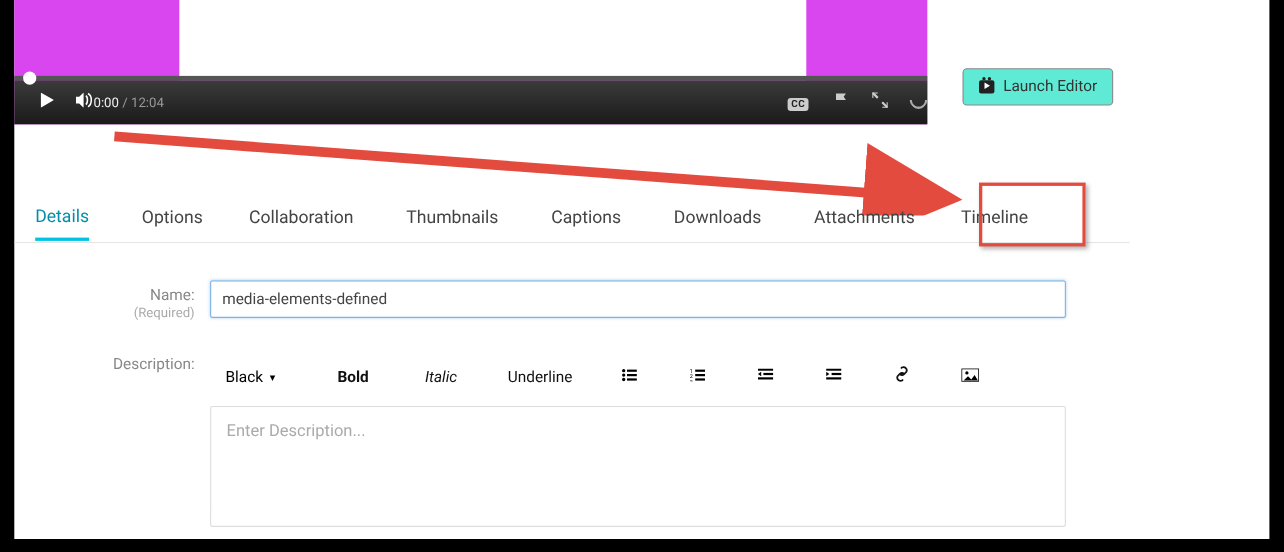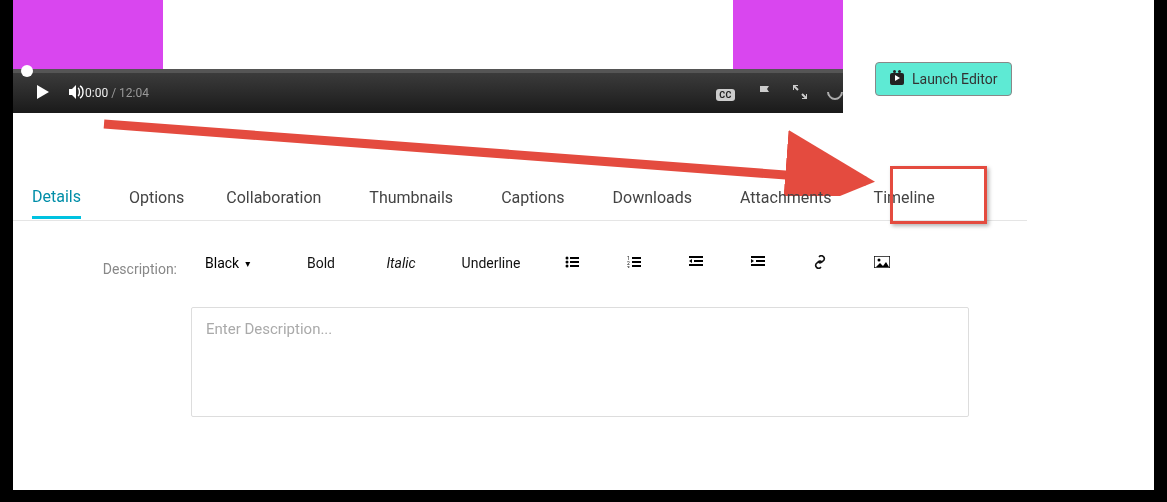--- a/index.html
+++ b/index.html
@@ -28,23 +28,23 @@
   .tabs{position:absolute;left:13px;top:175px;width:1014px;height:46px;border-bottom:1px solid #e5e5e5;display:flex;align-items:center;padding-left:19px;gap:0;font-size:16px;color:#444}
   .tab{padding:10px 0;cursor:pointer;white-space:nowrap}
   .tab.active{color:#008ea8;border-bottom:3px solid #00c2e0;margin-bottom:-1px}
   .highlight-box{position:absolute;border:3px solid #e44b3f;box-shadow:2px 2px 4px rgba(0,0,0,.3);pointer-events:none}
   
   .form{position:absolute;left:13px;top:255px;width:1141px;padding:0 0 0 0}
   .row{display:flex;align-items:flex-start;margin-bottom:26px}
   .lab{width:178px;text-align:right;padding-right:14px;padding-top:6px;font-size:14px;color:#888}
   .lab small{display:block;font-size:12px;color:#aaa}
   .name-input{width:778px;height:34px;border:1px solid #7bb3e8;border-radius:2px;padding:0 10px;font-size:14px;color:#444;outline:none;box-shadow:0 0 3px rgba(100,160,220,.5)}
-  .rte-toolbar{display:flex;align-items:flex-start;width:778px;height:34px;font-size:14px}
+  .rte-toolbar{display:flex;align-items:flex-end;width:778px;height:34px;font-size:14px}
   .rte-btn{cursor:pointer;padding:0 10px;text-align:center;color:#111}
-  .rte-btn.bold{font-weight:400}
+  .rte-btn.bold{font-weight:700}
   .rte-btn.italic{font-style:italic}
   .rte-btn.underline{}
   .color-sel{display:flex;align-items:center;gap:6px;width:90px;padding-left:14px}
   .caret{font-size:10px}
   .rte-ico{width:62px;text-align:center;font-size:14px}
   .rte-textarea{width:778px;height:110px;border:1px solid #ddd;border-radius:2px;padding:12px 14px;font-size:15px;color:#aaa;margin-left:178px;margin-top:18px}
 </style>
 </head>
 <body>
 
@@ -109,20 +109,27 @@
   <div class="tab" style="margin-right:48px">Thumbnails</div>
   <div class="tab" style="margin-right:48px">Captions</div>
   <div class="tab" style="margin-right:48px">Downloads</div>
   <div class="tab" style="margin-right:42px">Attachments</div>
   <div class="tab" style="margin-right:42px">Timeline</div>
 </div>
 
 <div class="highlight-box" style="left:890px;top:166px;width:97px;height:58px"></div>
 
 <div class="form">
+  <div class="row">
+    <div class="lab">
+      <span>Name:</span>
+      <small>(Required)</small>
+    </div>
+    <input class="name-input" value="media-elements-defined" style="">
+  </div>
 
   <div class="row" style="margin-bottom:0">
     <div class="lab">Description:</div>
     <div class="rte-toolbar">
       <div class="color-sel">
         <span>Black</span>
         <span class="caret">▾</span>
       </div>
       <div class="rte-btn bold" style="width:80px">Bold</div>
       <div class="rte-btn italic" style="width:80px">Italic</div>

